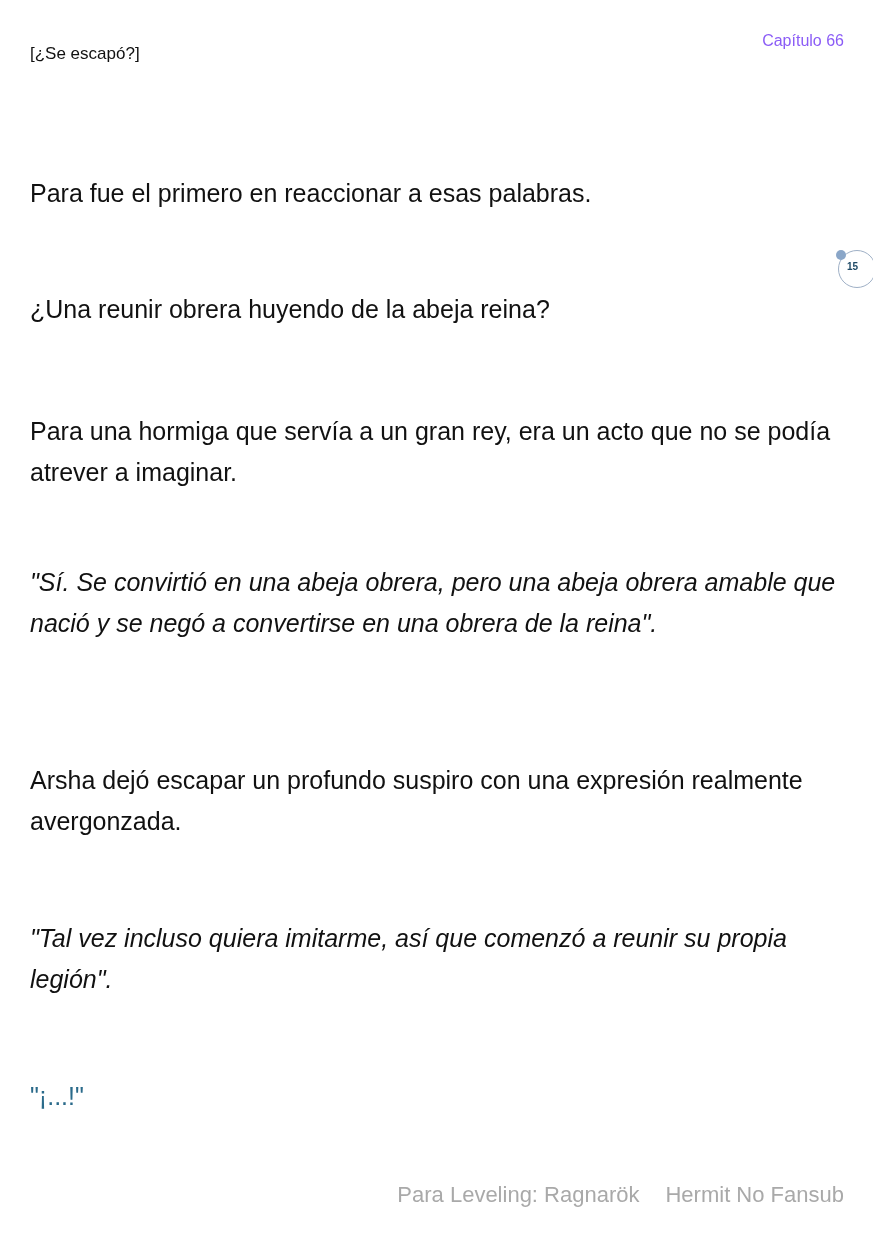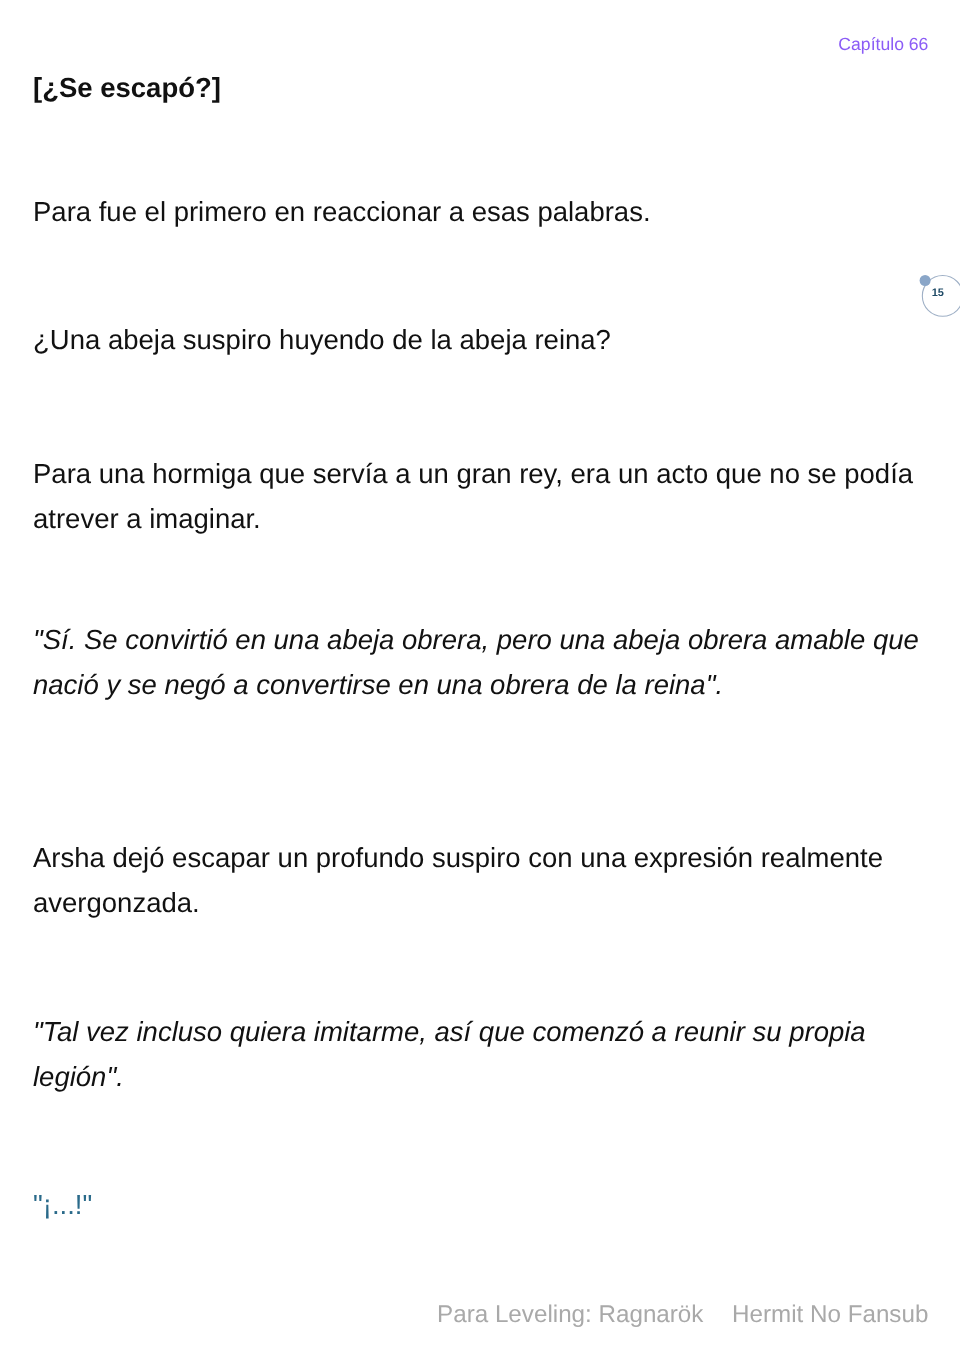--- a/index.html
+++ b/index.html
@@ -1,19 +1,19 @@
 <!DOCTYPE html>
 <html><head>
   <meta charset="utf-8">
   <style>
     html, body { margin:0; padding:0; background:#ffffff; }
     body { width:873px; height:1240px; position:relative; overflow:hidden;
            font-family:"Liberation Sans", sans-serif; color:#111111; }
     .chapter { position:absolute; top:32px; right:29px; font-size:16px; color:#8b5cf6; }
-    .heading { position:absolute; left:30px; top:66px; font-size:25px; font-weight:bold; color:#111; }
+    .heading { position:absolute; left:30px; top:44px; font-size:17px; font-weight:normal; color:#111; }
     .para { position:absolute; left:30px; width:810px; font-size:25px; line-height:41px; color:#111; }
     .para.italic { font-style:italic; }
     .para.accent { color:#2a6a8a; }
     .badge { position:absolute; left:838px; top:250px; width:38px; height:38px; border:1.5px solid #9fb0c6;
              border-radius:50%; box-sizing:border-box; }
     .badge-num { position:absolute; left:8px; top:10px; font-size:10px; font-weight:bold; color:#1f4a66; }
     .badge-dot { position:absolute; left:-3px; top:-1px; width:10px; height:10px; border-radius:50%; background:#8aa6c8; }
     .footer { position:absolute; top:1182px; right:29px; font-size:22px; color:#a9a9a9; }
     .footer span + span { margin-left:26px; }
   </style>
@@ -24,21 +24,21 @@
 
 <div class="heading">[¿Se escapó?]</div>
 
 <div class="para" style="top:173px;">Para fue el primero en reaccionar a esas palabras.</div>
 
 <div class="badge">
   <div class="badge-dot"></div>
   <div class="badge-num">15</div>
 </div>
 
-<div class="para" style="top:289px;">¿Una abeja suspiro huyendo de la abeja reina?</div>
+<div class="para" style="top:289px;">¿Una reunir obrera huyendo de la abeja reina?</div>
 <div class="para" style="top:411px;">Para una hormiga que servía a un gran rey, era un acto que no se podía atrever a imaginar.</div>
 <div class="para italic" style="top:562px;">"Sí. Se convirtió en una abeja obrera, pero una abeja obrera amable que nació y se negó a convertirse en una obrera de la reina".</div>
 <div class="para" style="top:760px;">Arsha dejó escapar un profundo suspiro con una expresión realmente avergonzada.</div>
 <div class="para italic" style="top:918px;">"Tal vez incluso quiera imitarme, así que comenzó a reunir su propia legión".</div>
 <div class="para accent" style="top:1076px;">"¡...!"</div>
 
 <div class="footer">
   <span>Para Leveling: Ragnarök</span><span>Hermit No Fansub</span>
 </div>
 

